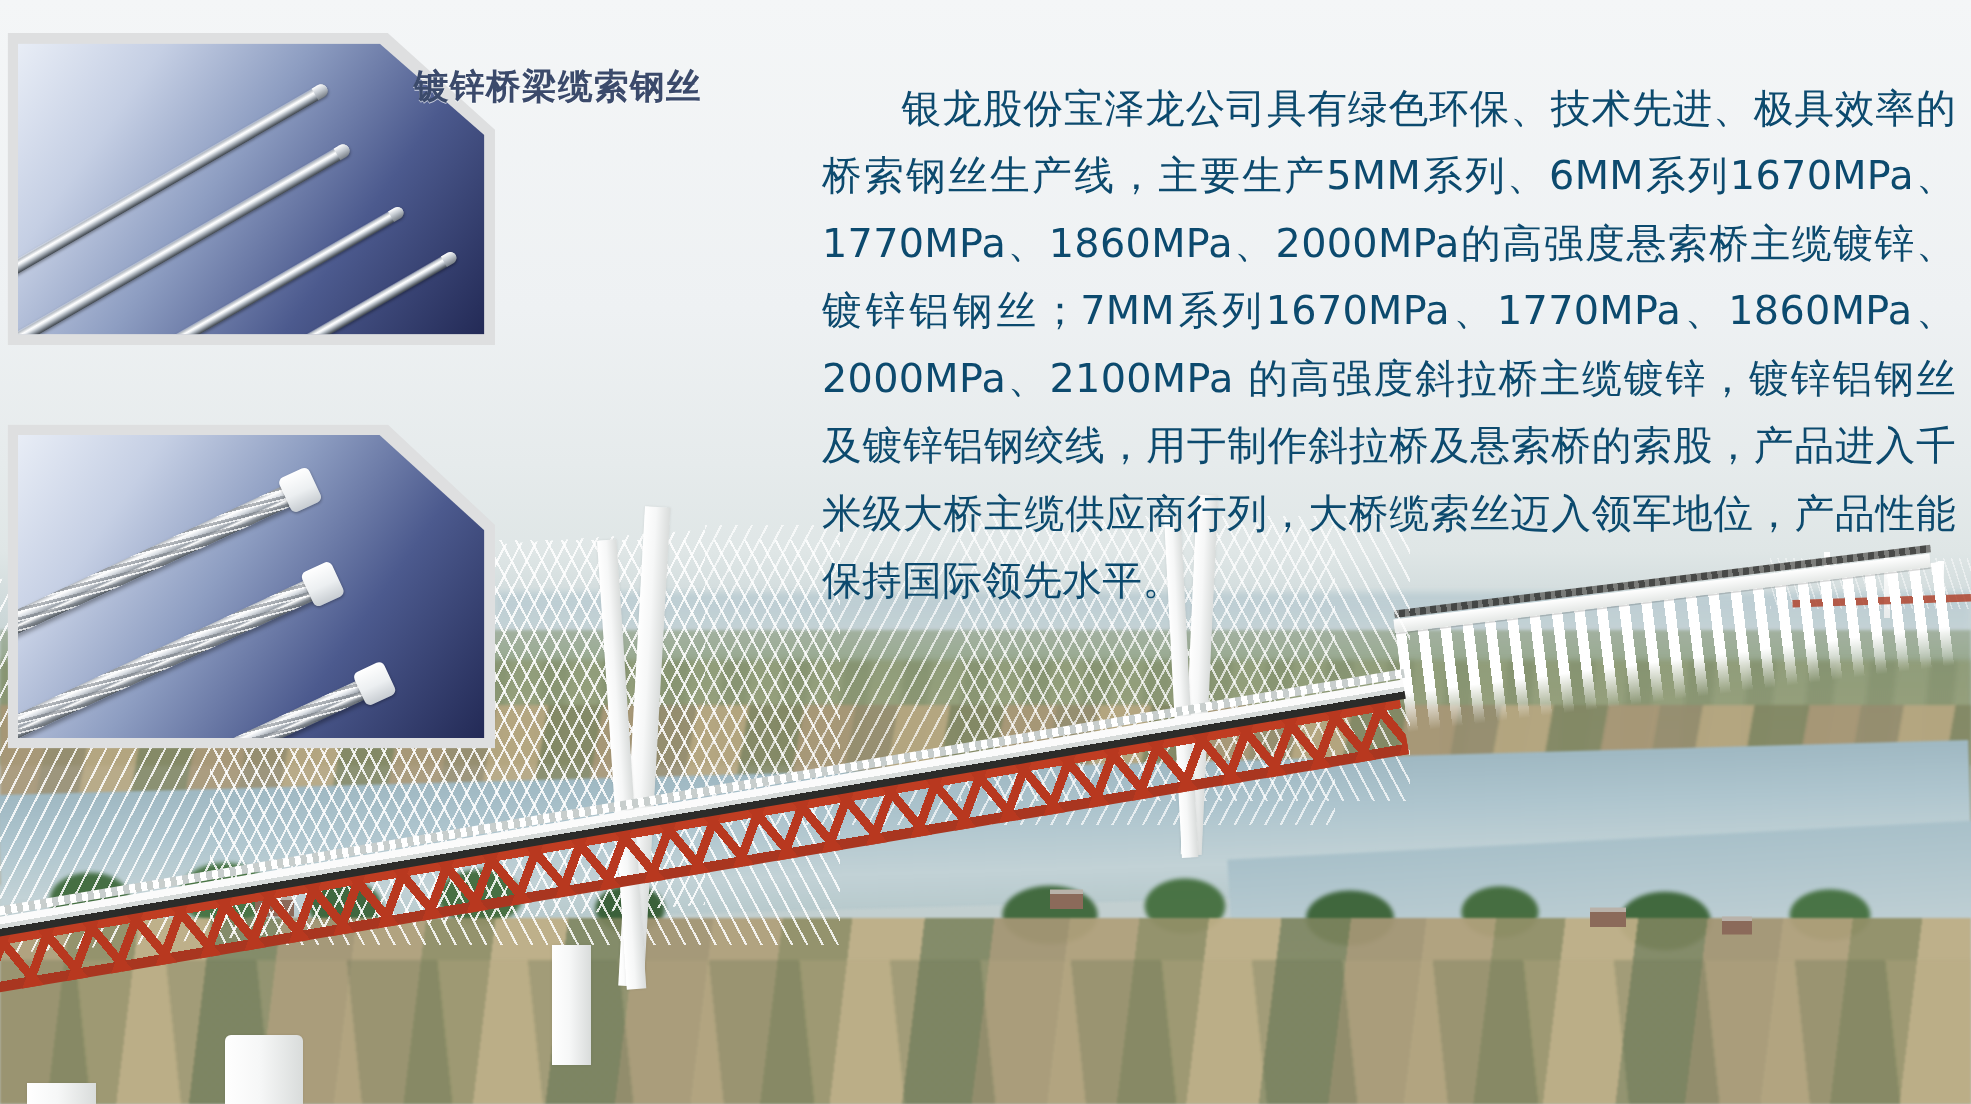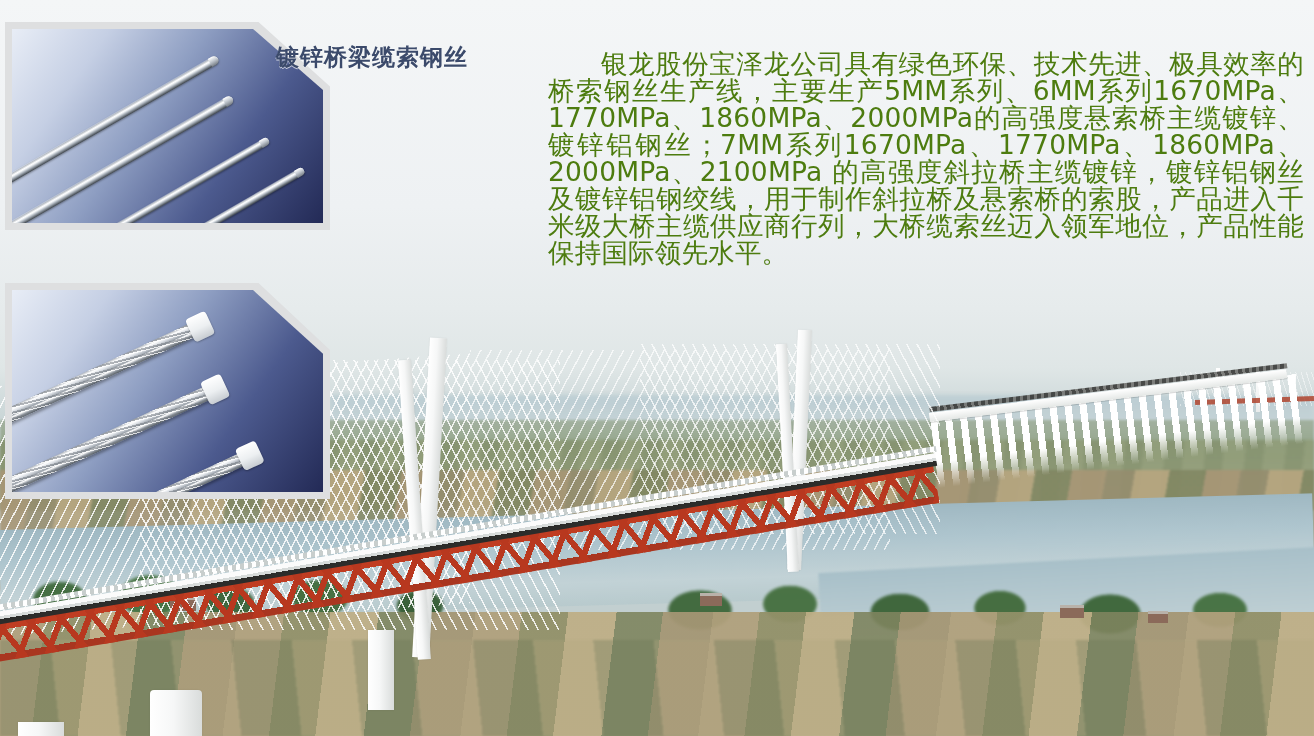--- a/index.html
+++ b/index.html
@@ -278,23 +278,23 @@
     white-space: nowrap;
     text-shadow: 0 1px 0 rgba(255,255,255,.7);
   }
 
   
   .body-copy {
     position: absolute;
     left: 548px;
     top: 50px;
     width: 756px;
-    color: #4d7c0f;
+    color: #0c4a6e;
     font-size: 26.5px;
-    line-height: 27px;
+    line-height: 45px;
     letter-spacing: .2px;
     text-align: justify;
     text-indent: 2em;
     font-family: "DejaVu Sans", "Liberation Sans", sans-serif;
   }
 </style>
 </head>
 <body>
 
 <div id="slide">

